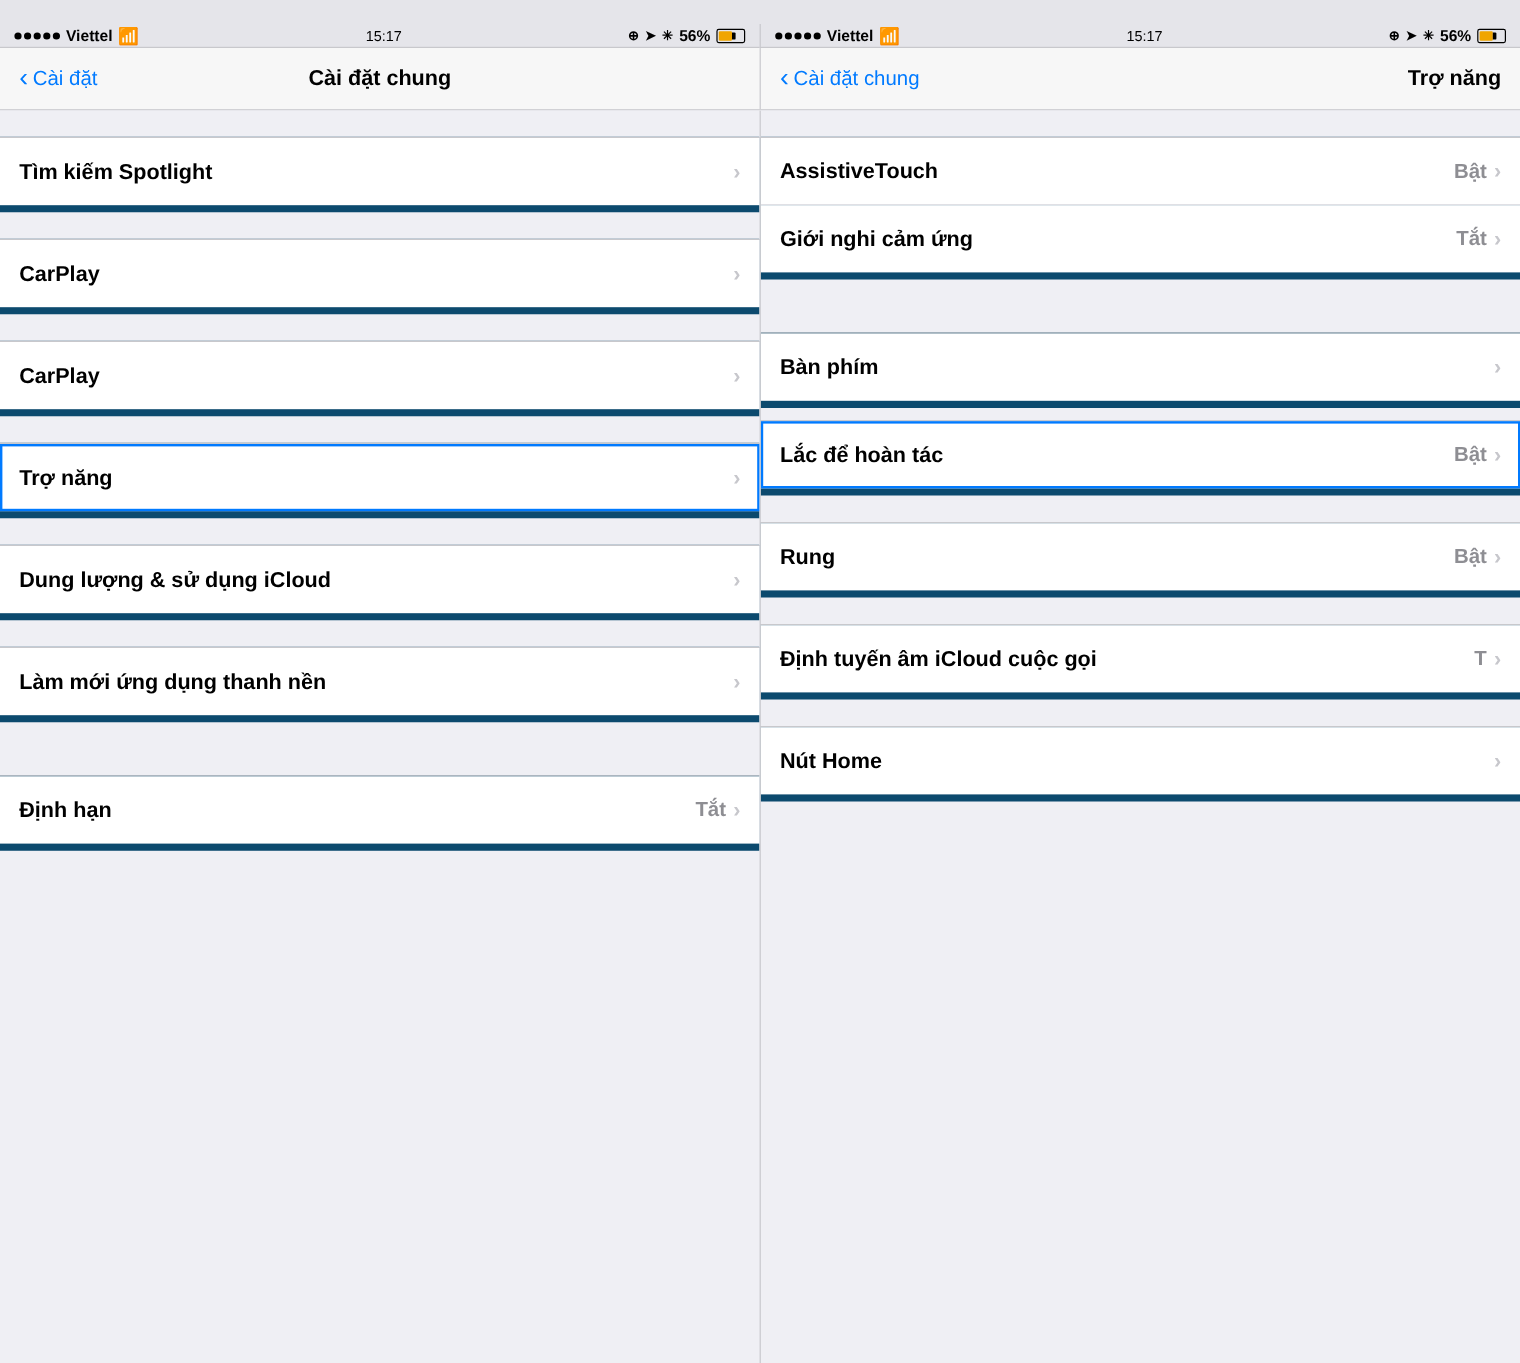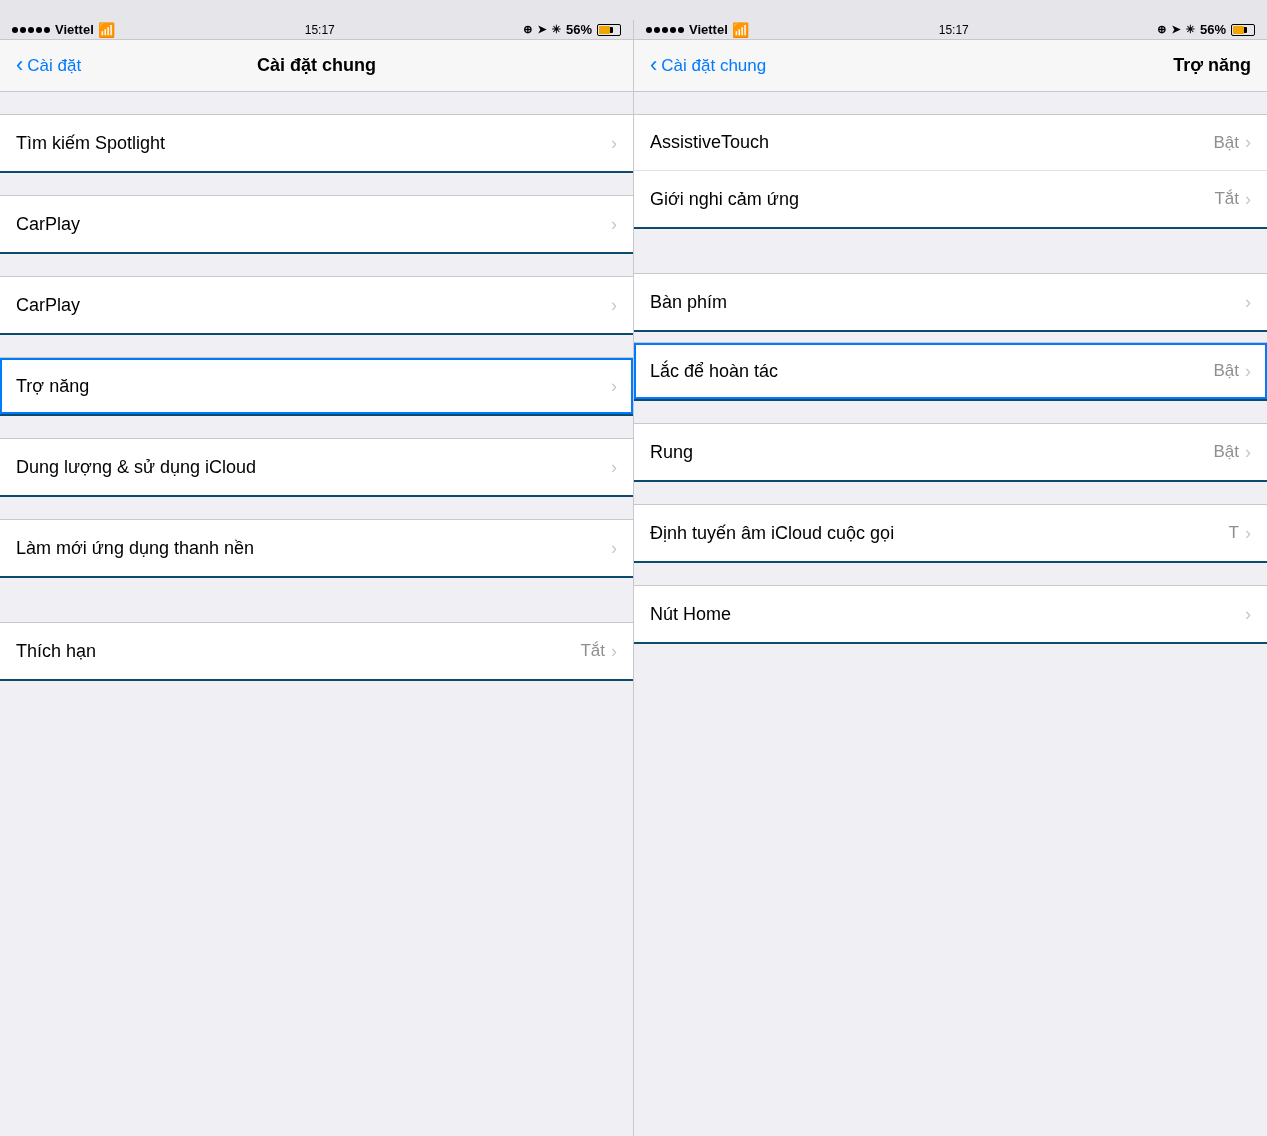--- a/index.html
+++ b/index.html
@@ -121,22 +121,23 @@
       overflow-y: auto;
     }
     .panel + .panel {
       border-left: 1px solid #c8c8cc;
     }
 
     
     .list-section {
       background: #0c4a6e;
       border-top: 1px solid #c8c8cc;
-      border-bottom: 2px solid #0c4a6e;
+      border-bottom: 6px solid #0c4a6e;
       margin-bottom: 0;
+      font-weight: bold;
     }
     .list-item {
       display: flex;
       align-items: center;
       justify-content: space-between;
       padding: 0 16px;
       height: 56px;
       background: #fff;
       border-bottom: 1px solid #e0e0e5;
       cursor: pointer;
@@ -329,21 +330,21 @@
           <span class="chevron-icon">›</span>
         </div>
       </div>
     </div>
 
     <div class="section-spacer"></div>
     <div class="section-spacer"></div>
 
     <div class="list-section">
       <div class="list-item">
-        <span class="list-item-label">Thích hạn</span>
+        <span class="list-item-label">Định hạn</span>
         <div class="list-item-right">
           <span>Tắt</span>
           <span class="chevron-icon">›</span>
         </div>
       </div>
     </div>
 
     <div class="section-spacer"></div>
   </div>
 

